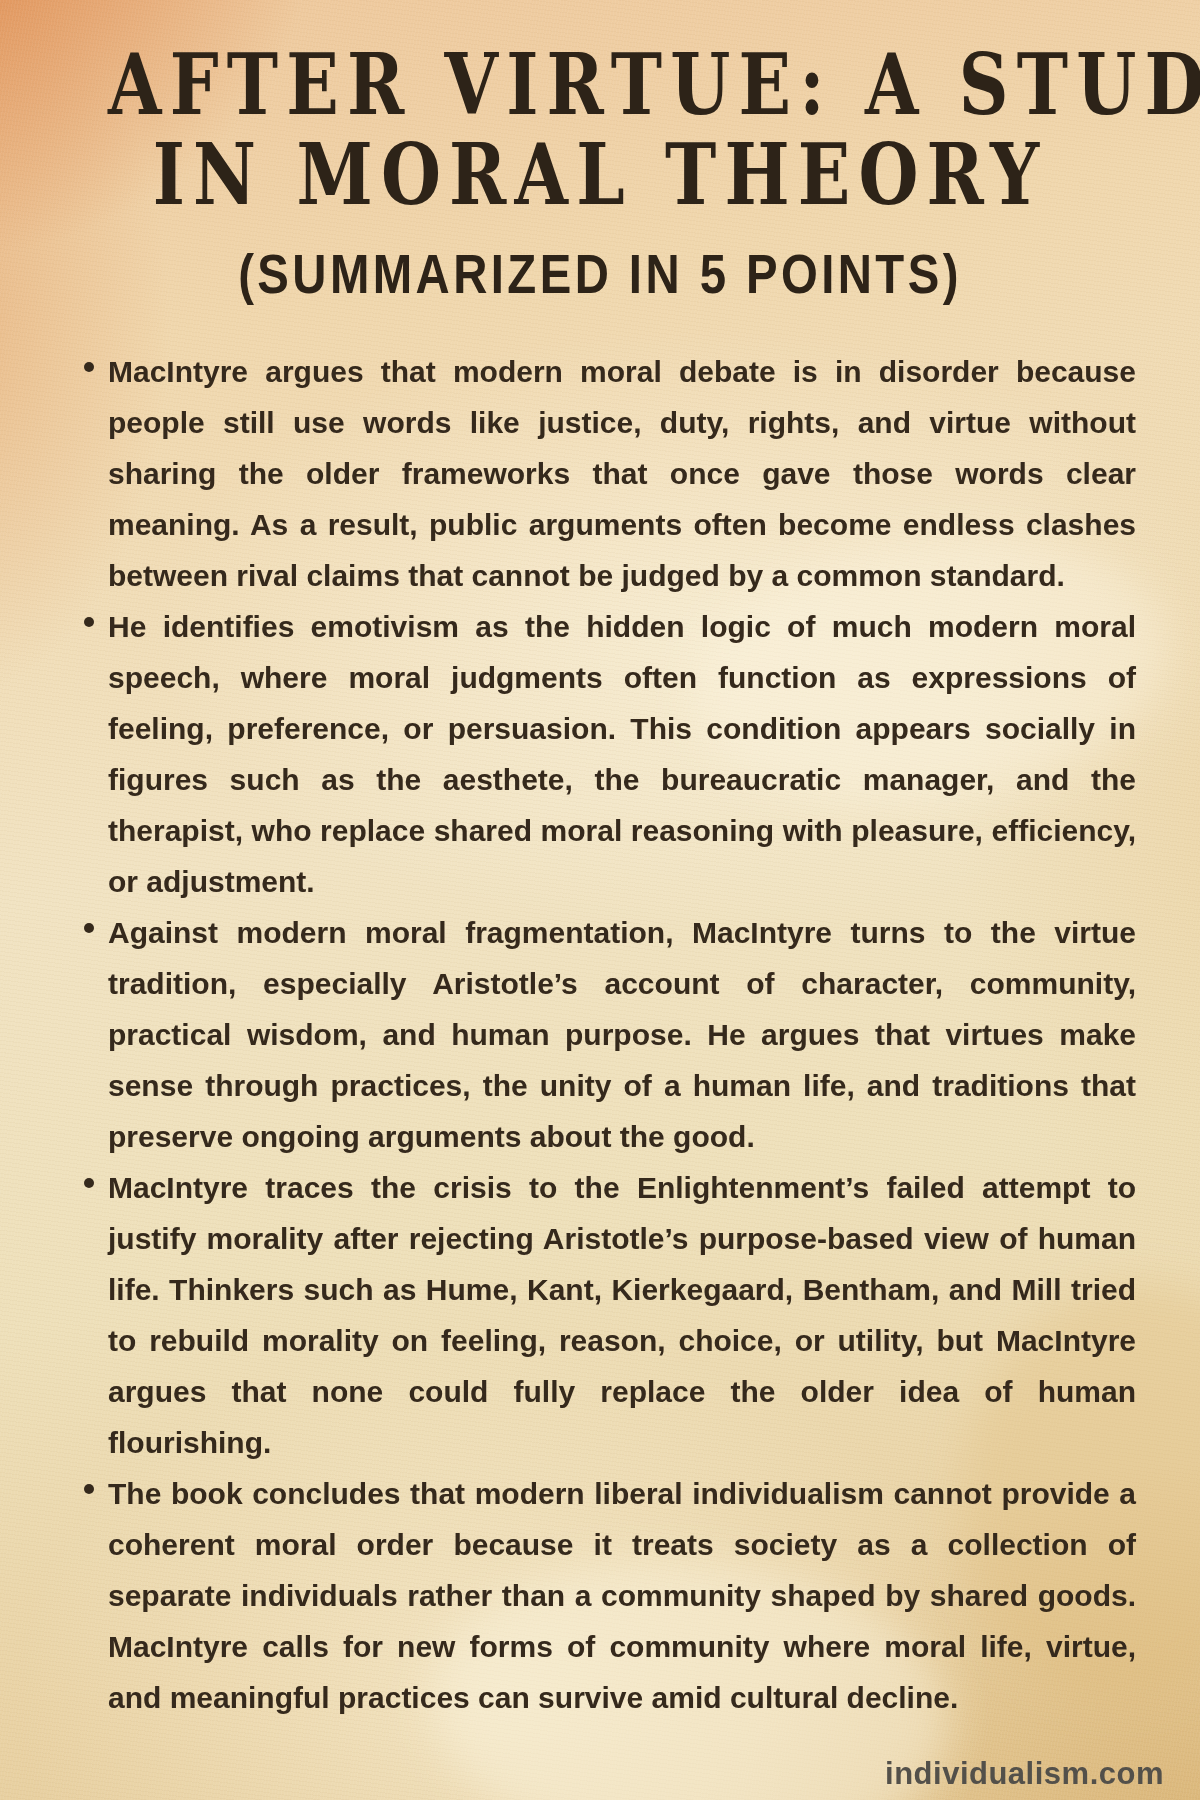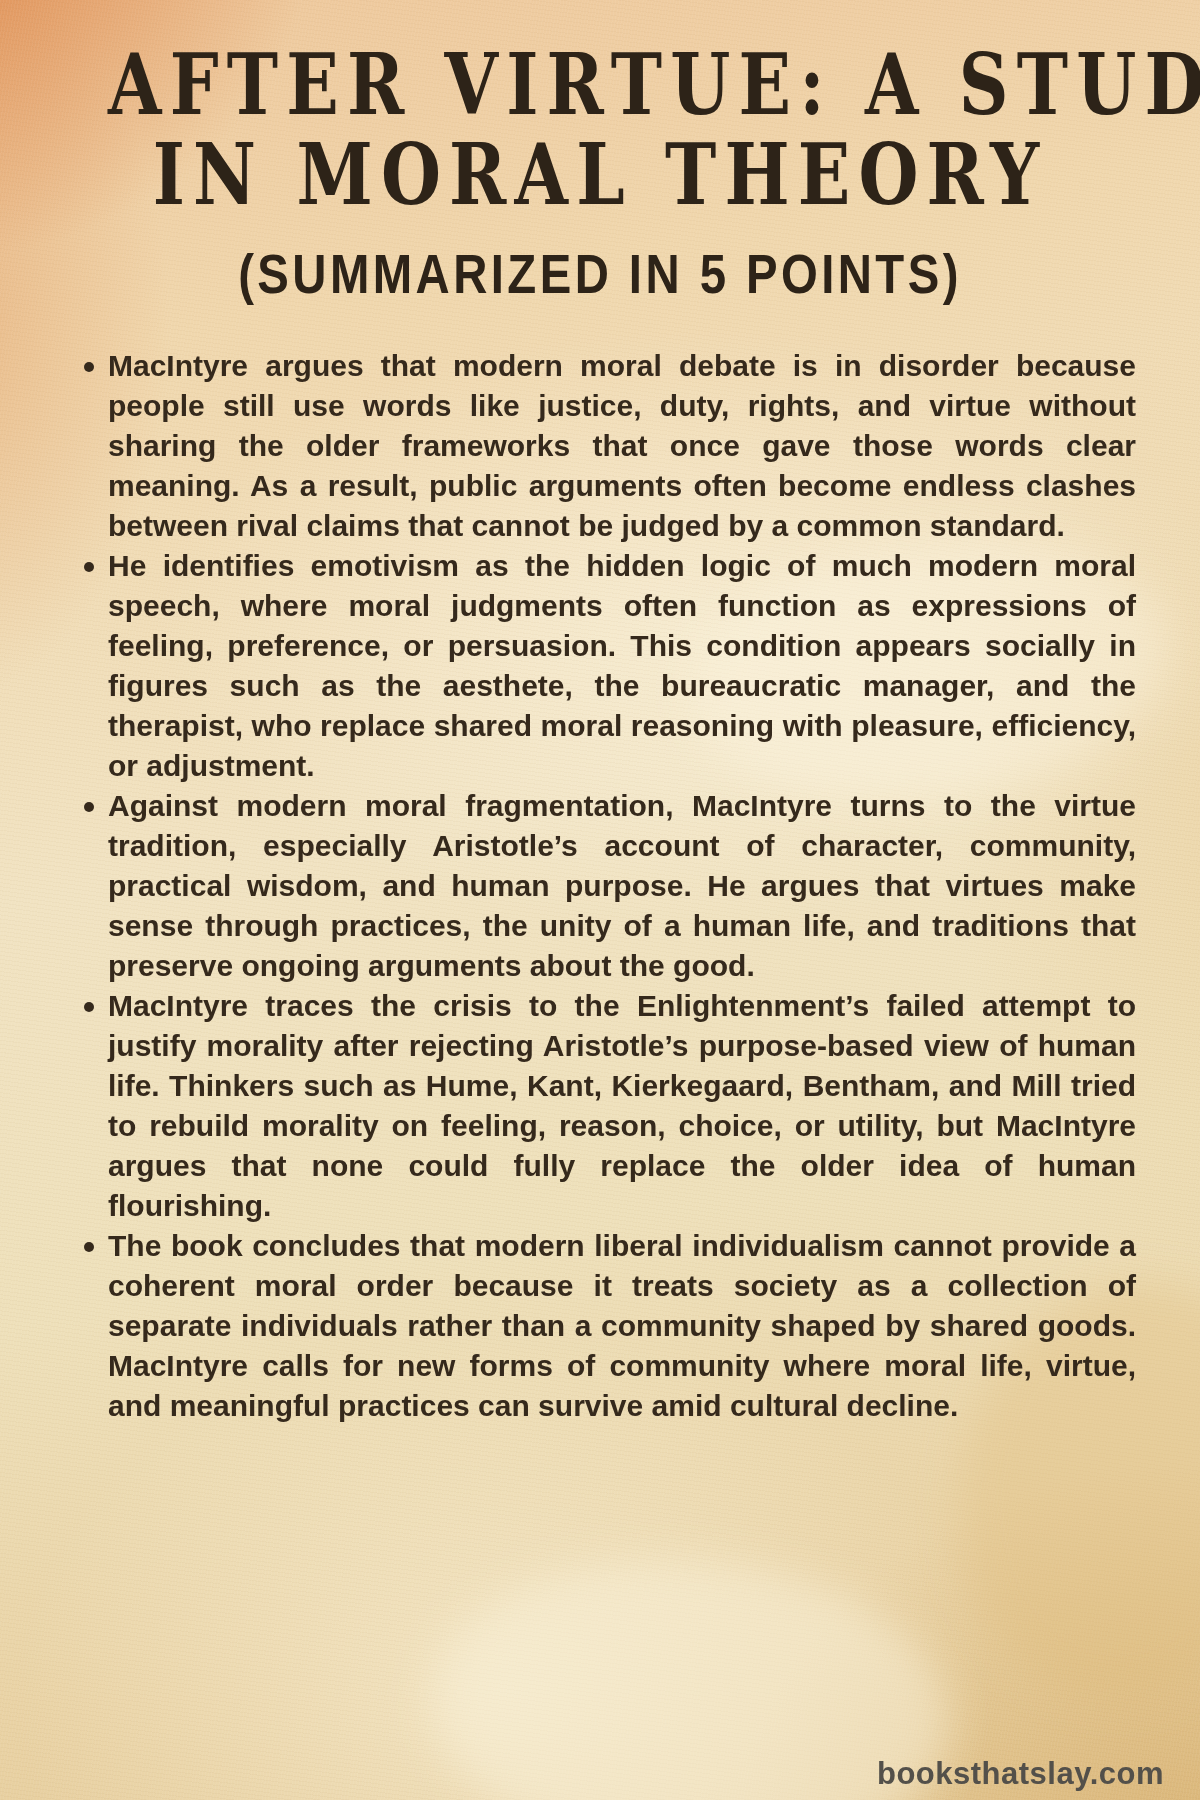--- a/index.html
+++ b/index.html
@@ -57,21 +57,21 @@
     transform-origin: 50% 50%;
     white-space: nowrap;
   }
 
   .points {
     position: relative;
     margin: 40px 64px 0 108px;
     color: #35291c;
     font-size: 30px;
     font-weight: 700;
-    line-height: 40px;
+    line-height: 51px;
     text-align: justify;
   }
   .point { position: relative; }
   .dot {
     position: absolute;
     left: -24px; top: 16px;
     width: 10px; height: 10px;
     border-radius: 50%;
     background: #35291c;
   }
@@ -118,15 +118,15 @@
     <div class="point">
       <span class="dot"></span>
       <span>MacIntyre traces the crisis to the Enlightenment’s failed attempt to justify morality after rejecting Aristotle’s purpose-based view of human life. Thinkers such as Hume, Kant, Kierkegaard, Bentham, and Mill tried to rebuild morality on feeling, reason, choice, or utility, but MacIntyre argues that none could fully replace the older idea of human flourishing.</span>
     </div>
     <div class="point">
       <span class="dot"></span>
       <span>The book concludes that modern liberal individualism cannot provide a coherent moral order because it treats society as a collection of separate individuals rather than a community shaped by shared goods. MacIntyre calls for new forms of community where moral life, virtue, and meaningful practices can survive amid cultural decline.</span>
     </div>
   </main>
 
-  <div class="watermark">booksthatslay.com</div>
+  <div class="watermark">individualism.com</div>
 
 </div>
 
 </body></html>

